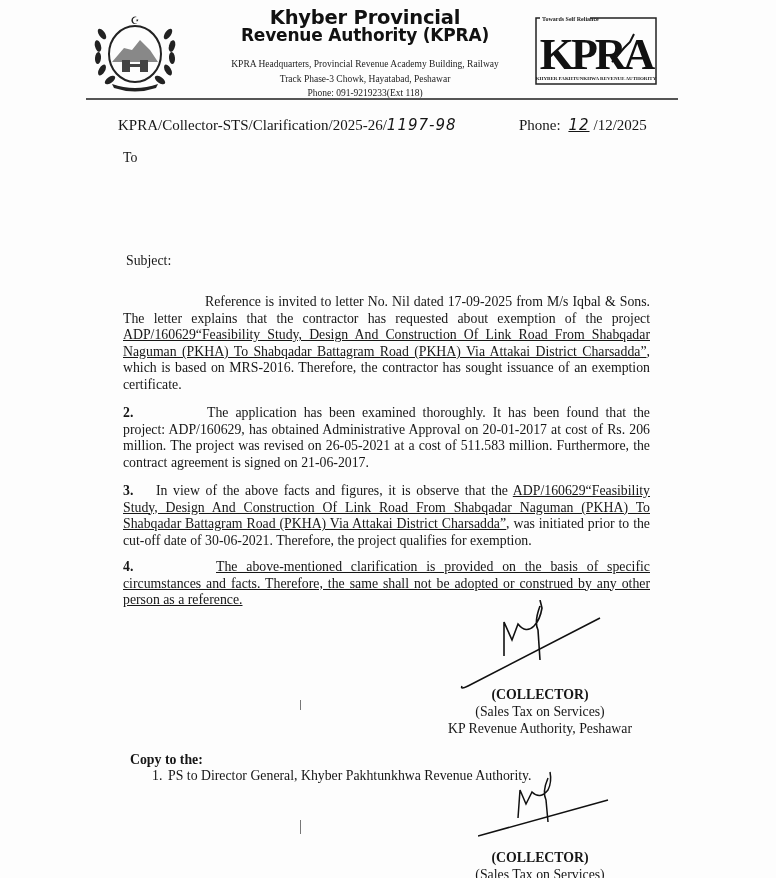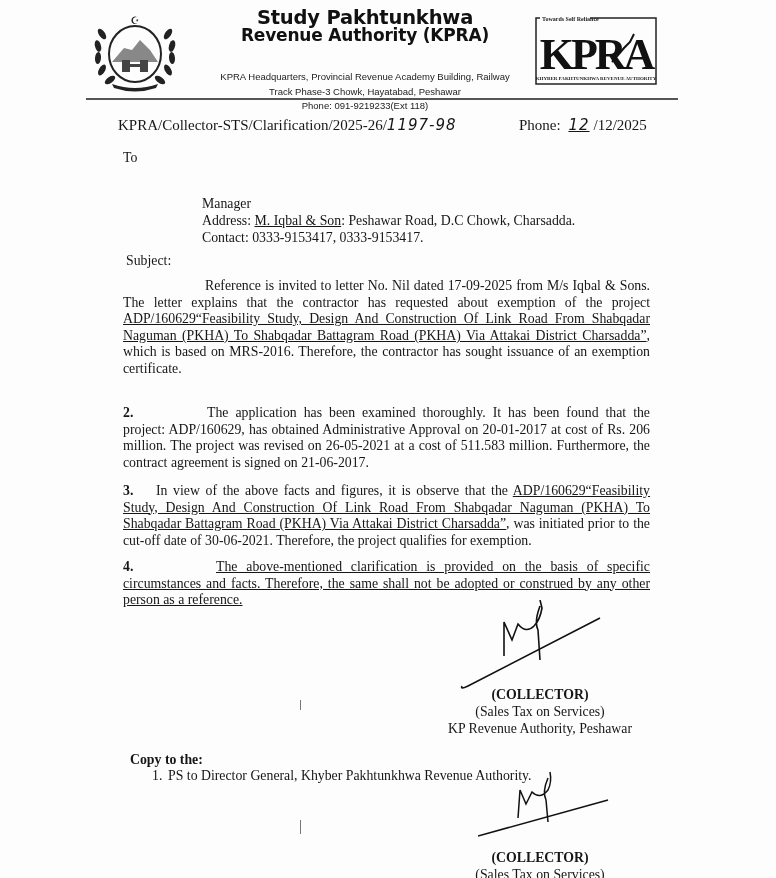--- a/index.html
+++ b/index.html
@@ -6,42 +6,42 @@
     body { width: 776px; height: 878px; position: relative; overflow: hidden; color: #1a1a1a; }
     .page { position: absolute; left: 0; top: 0; width: 776px; height: 878px; background: #fdfdfd; }
 
     
     .emblem { position: absolute; left: 88px; top: 10px; width: 94px; height: 82px; }
     .org-name { position: absolute; left: 200px; width: 330px; text-align: center;
       font-family: "DejaVu Sans", sans-serif; font-weight: bold; color: #111; }
     .org-name.l1 { top: 6px; font-size: 19.5px; letter-spacing: -0.2px; }
     .org-name.l2 { top: 25px; font-size: 17px; letter-spacing: -0.2px; }
     .addr { position: absolute; left: 180px; width: 370px; text-align: center;
-      font-family: Liberation Sans, sans-serif; font-size: 9.5px; color: #222; line-height: 16px; margin-top: 13px; }
+      font-family: Liberation Serif, serif; font-size: 9.5px; color: #222; line-height: 16px; }
     .addr.l1 { top: 56px; }
     .addr.l2 { top: 71px; }
     .addr.l3 { top: 85px; }
     .kpra-logo { position: absolute; left: 534px; top: 12px; width: 126px; height: 74px; }
     .head-rule { position: absolute; left: 86px; top: 98px; width: 592px; height: 0; border-top: 2px solid #555; }
 
     
     .serif { font-family: "Liberation Serif", "DejaVu Serif", serif; font-size: 13.8px; color: #161616; margin-top: 16px; }
     .abs { position: absolute; }
     .refno { left: 118px; top: 100px; font-size: 15px; }
     .hand { font-family: "DejaVu Sans", sans-serif; font-style: italic; font-size: 15px; letter-spacing: 1px; }
     .dated { left: 519px; top: 100px; font-size: 15px; }
     .dated .hand { text-decoration: underline; padding: 4px 4px; }
     .to { left: 123px; top: 134px; }
     .addressee { left: 202px; top: 179px; line-height: 17px; }
     .u { text-decoration: underline; }
     .subject-label { left: 126px; top: 237px; }
     .subject { left: 203px; top: 243px; font-weight: bold; text-decoration: underline; }
 
     .para { left: 123px; width: 527px; text-align: justify; line-height: 16.6px; }
-    .p1 { top: 262px; text-indent: 82px; }
+    .p1 { top: 278px; text-indent: 82px; }
     .p2 { top: 389px; }
     .p3 { top: 467px; }
     .p4 { top: 543px; text-decoration: underline; }
     .num { font-weight: bold; display: inline-block; }
     .p2 .num { width: 84px; }
     .p3 .num { width: 33px; }
     .p4 .num { width: 93px; }
 
     .sig { position: absolute; }
     .sig1 { left: 460px; top: 600px; width: 150px; height: 90px; }
@@ -84,21 +84,21 @@
 
       <rect x="34" y="50" width="8" height="12" fill="#444"></rect>
       <rect x="52" y="50" width="8" height="12" fill="#444"></rect>
       <rect x="40" y="54" width="14" height="3" fill="#444"></rect>
 
       <path d="M24 74 Q47 82 70 74 L68 78 Q47 85 26 78 Z"></path>
     </g>
     <text x="47" y="14" text-anchor="middle" font-size="10" font-family="DejaVu Sans, sans-serif" fill="#222">☪</text>
   </svg>
 
-  <div class="org-name l1">Study Pakhtunkhwa</div>
+  <div class="org-name l1">Khyber Provincial</div>
   <div class="org-name l2">Revenue Authority (KPRA)</div>
   <div class="addr l1">KPRA Headquarters, Provincial Revenue Academy Building, Railway</div>
   <div class="addr l2">Track Phase-3 Chowk, Hayatabad, Peshawar</div>
   <div class="addr l3">Phone: 091-9219233(Ext 118)</div>
 
   <svg class="kpra-logo" viewBox="0 0 126 74">
     <rect x="2" y="6" width="120" height="66" fill="none" stroke="#222" stroke-width="1.5"></rect>
     <rect x="6" y="2" width="50" height="8" fill="#fdfdfd"></rect>
     <text x="8" y="9" font-size="6" font-family="Liberation Serif, serif" font-weight="bold" fill="#222">Towards Self Reliance</text>
     <text x="62" y="57" text-anchor="middle" font-size="44" font-family="Liberation Serif, serif" font-weight="bold" fill="#111" letter-spacing="-3">KPRA</text>
@@ -111,25 +111,20 @@
   <div class="abs serif refno">
     <span>KPRA/Collector-STS/Clarification/2025-26/</span><span class="hand">1197-98</span>
   </div>
   <div class="abs serif dated">
     <span>Phone:</span>
     <span class="hand">12</span><span>/12/2025</span>
   </div>
 
   <div class="abs serif to">To</div>
 
-  <div class="abs serif addressee">
-    <div>Manager</div>
-    <div><span>Address: </span><span class="u">M. Iqbal &amp; Son</span><span>: Peshawar Road, D.C Chowk, Charsadda.</span></div>
-    <div>Contact: 0333-9153417, 0333-9153417.</div>
-  </div>
 
   <div class="abs serif subject-label">Subject:</div>
 
   <div class="abs serif para p1"><span>Reference is invited to letter No. Nil dated 17-09-2025 from M/s Iqbal &amp; Sons. The letter explains that the contractor has requested about exemption of the project </span><span class="u">ADP/160629“Feasibility Study, Design And Construction Of Link Road From Shabqadar Naguman (PKHA) To Shabqadar Battagram Road (PKHA) Via Attakai District Charsadda”</span><span>, which is based on MRS-2016. Therefore, the contractor has sought issuance of an exemption certificate.</span></div>
 
   <div class="abs serif para p2"><span class="num">2.</span><span>The application has been examined thoroughly. It has been found that the project: ADP/160629, has obtained Administrative Approval on 20-01-2017 at cost of Rs. 206 million. The project was revised on 26-05-2021 at a cost of 511.583 million. Furthermore, the contract agreement is signed on 21-06-2017.</span></div>
 
   <div class="abs serif para p3"><span class="num">3.</span><span>In view of the above facts and figures, it is observe that the </span><span class="u">ADP/160629“Feasibility Study, Design And Construction Of Link Road From Shabqadar Naguman (PKHA) To Shabqadar Battagram Road (PKHA) Via Attakai District Charsadda”</span><span>, was initiated prior to the cut-off date of 30-06-2021. Therefore, the project qualifies for exemption.</span></div>
 
   <div class="abs serif para p4"><span class="num">4.</span><span>The above-mentioned clarification is provided on the basis of specific circumstances and facts. Therefore, the same shall not be adopted or construed by any other person as a reference.</span></div>

